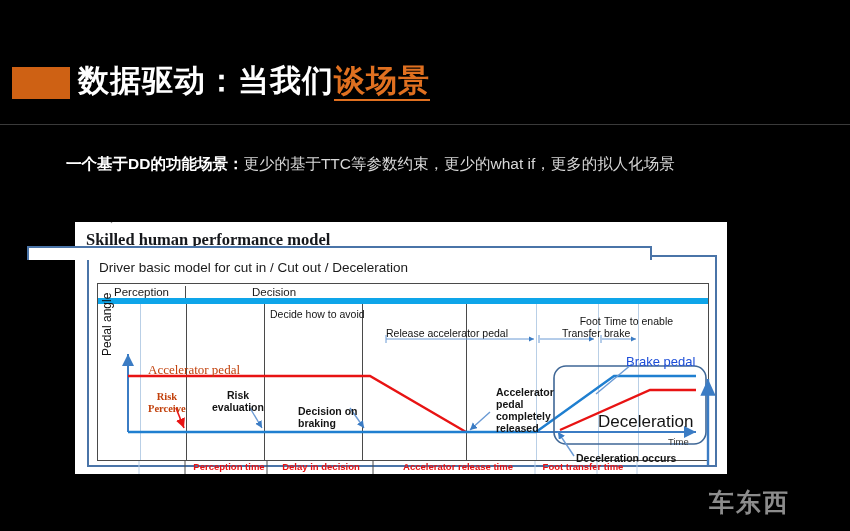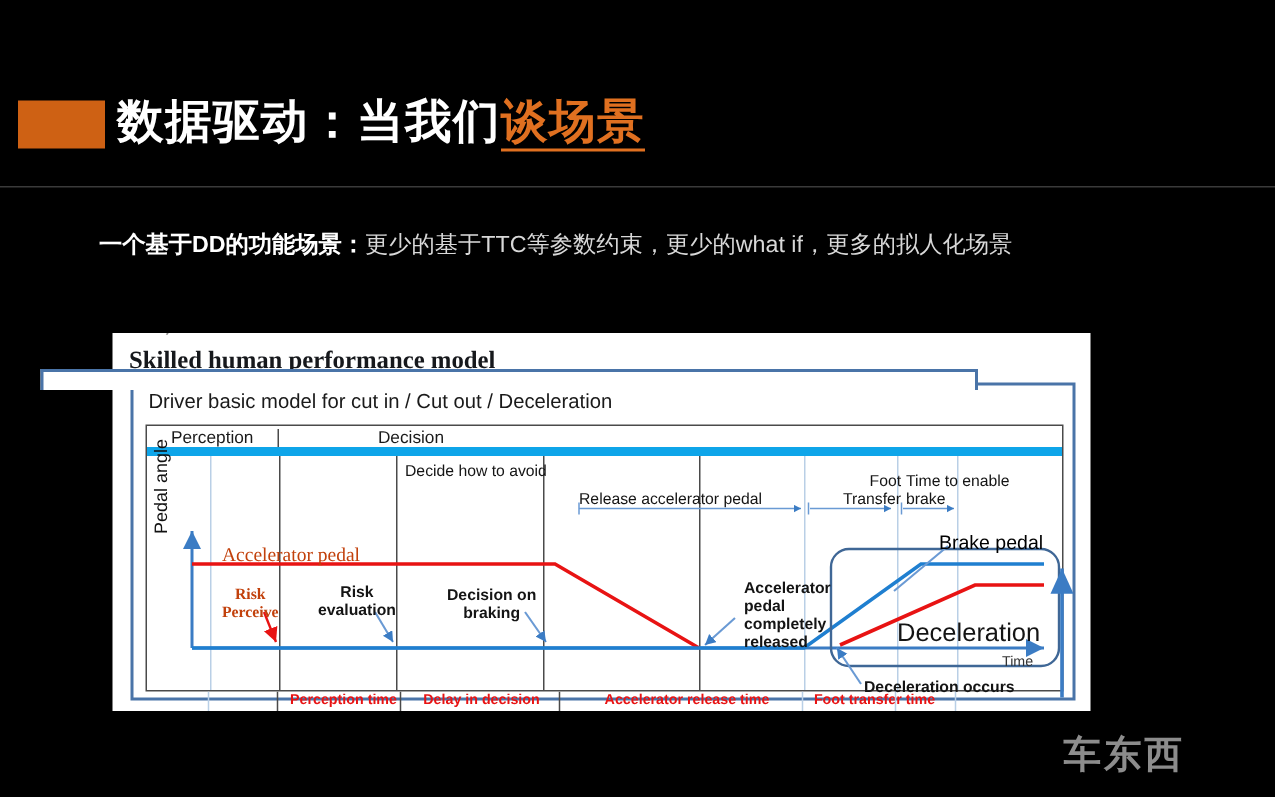--- a/index.html
+++ b/index.html
@@ -152,21 +152,21 @@
 
   .lbl {
     position: absolute;
     font-size: 10.5px;
     color: #141414;
     line-height: 12px;
     white-space: pre-line;
   }
   .lbl.b { font-weight: bold; }
   .lbl.red { color: #c2410c; font-weight: bold; font-family: Liberation Serif, serif; }
-  .lbl.blue { color: #000000; font-weight: bold; }
+  .lbl.blue { color: #1d4ed8; font-weight: bold; }
   .lbl.axis { color: #333; font-size: 9.5px; font-weight: normal; }
 
   #y-axis-label {
     position: absolute;
     left: 2px; top: 52px;
     font-size: 12px;
     color: #111;
     transform: rotate(-90deg);
     transform-origin: left top;
     white-space: nowrap;
@@ -312,21 +312,21 @@
           <div id="y-axis-label">Pedal angle</div>
 
           <div class="lbl red" style="left:50px; top:60px; font-size:13px; font-weight:normal;">Accelerator pedal</div>
           <div class="lbl blue" style="left:528px; top:52px; font-size:13px; font-weight:normal;">Brake pedal</div>
           <div class="lbl" style="left:500px; top:88px; font-size:17px;margin-top:24px;">Deceleration</div>
 
           <div class="lbl red" style="left:50px; top:87px; text-align:center;">Risk
 Perceive</div>
           <div class="lbl b" style="left:114px; top:85px; text-align:center;">Risk
 evaluation</div>
-          <div class="lbl b" style="left:200px; top:87px; text-align:center;">Decision on
+          <div class="lbl b" style="left:200px; top:101px; text-align:left;">Decision on
 braking</div>
           <div class="lbl b" style="left:398px; top:82px;">Accelerator
 pedal
 completely
 released</div>
           <div class="lbl b" style="left:478px; top:148px;">Deceleration occurs</div>
 
           <div class="lbl axis" style="left:570px; top:132px;">Time</div>
         </div>
       </div>

